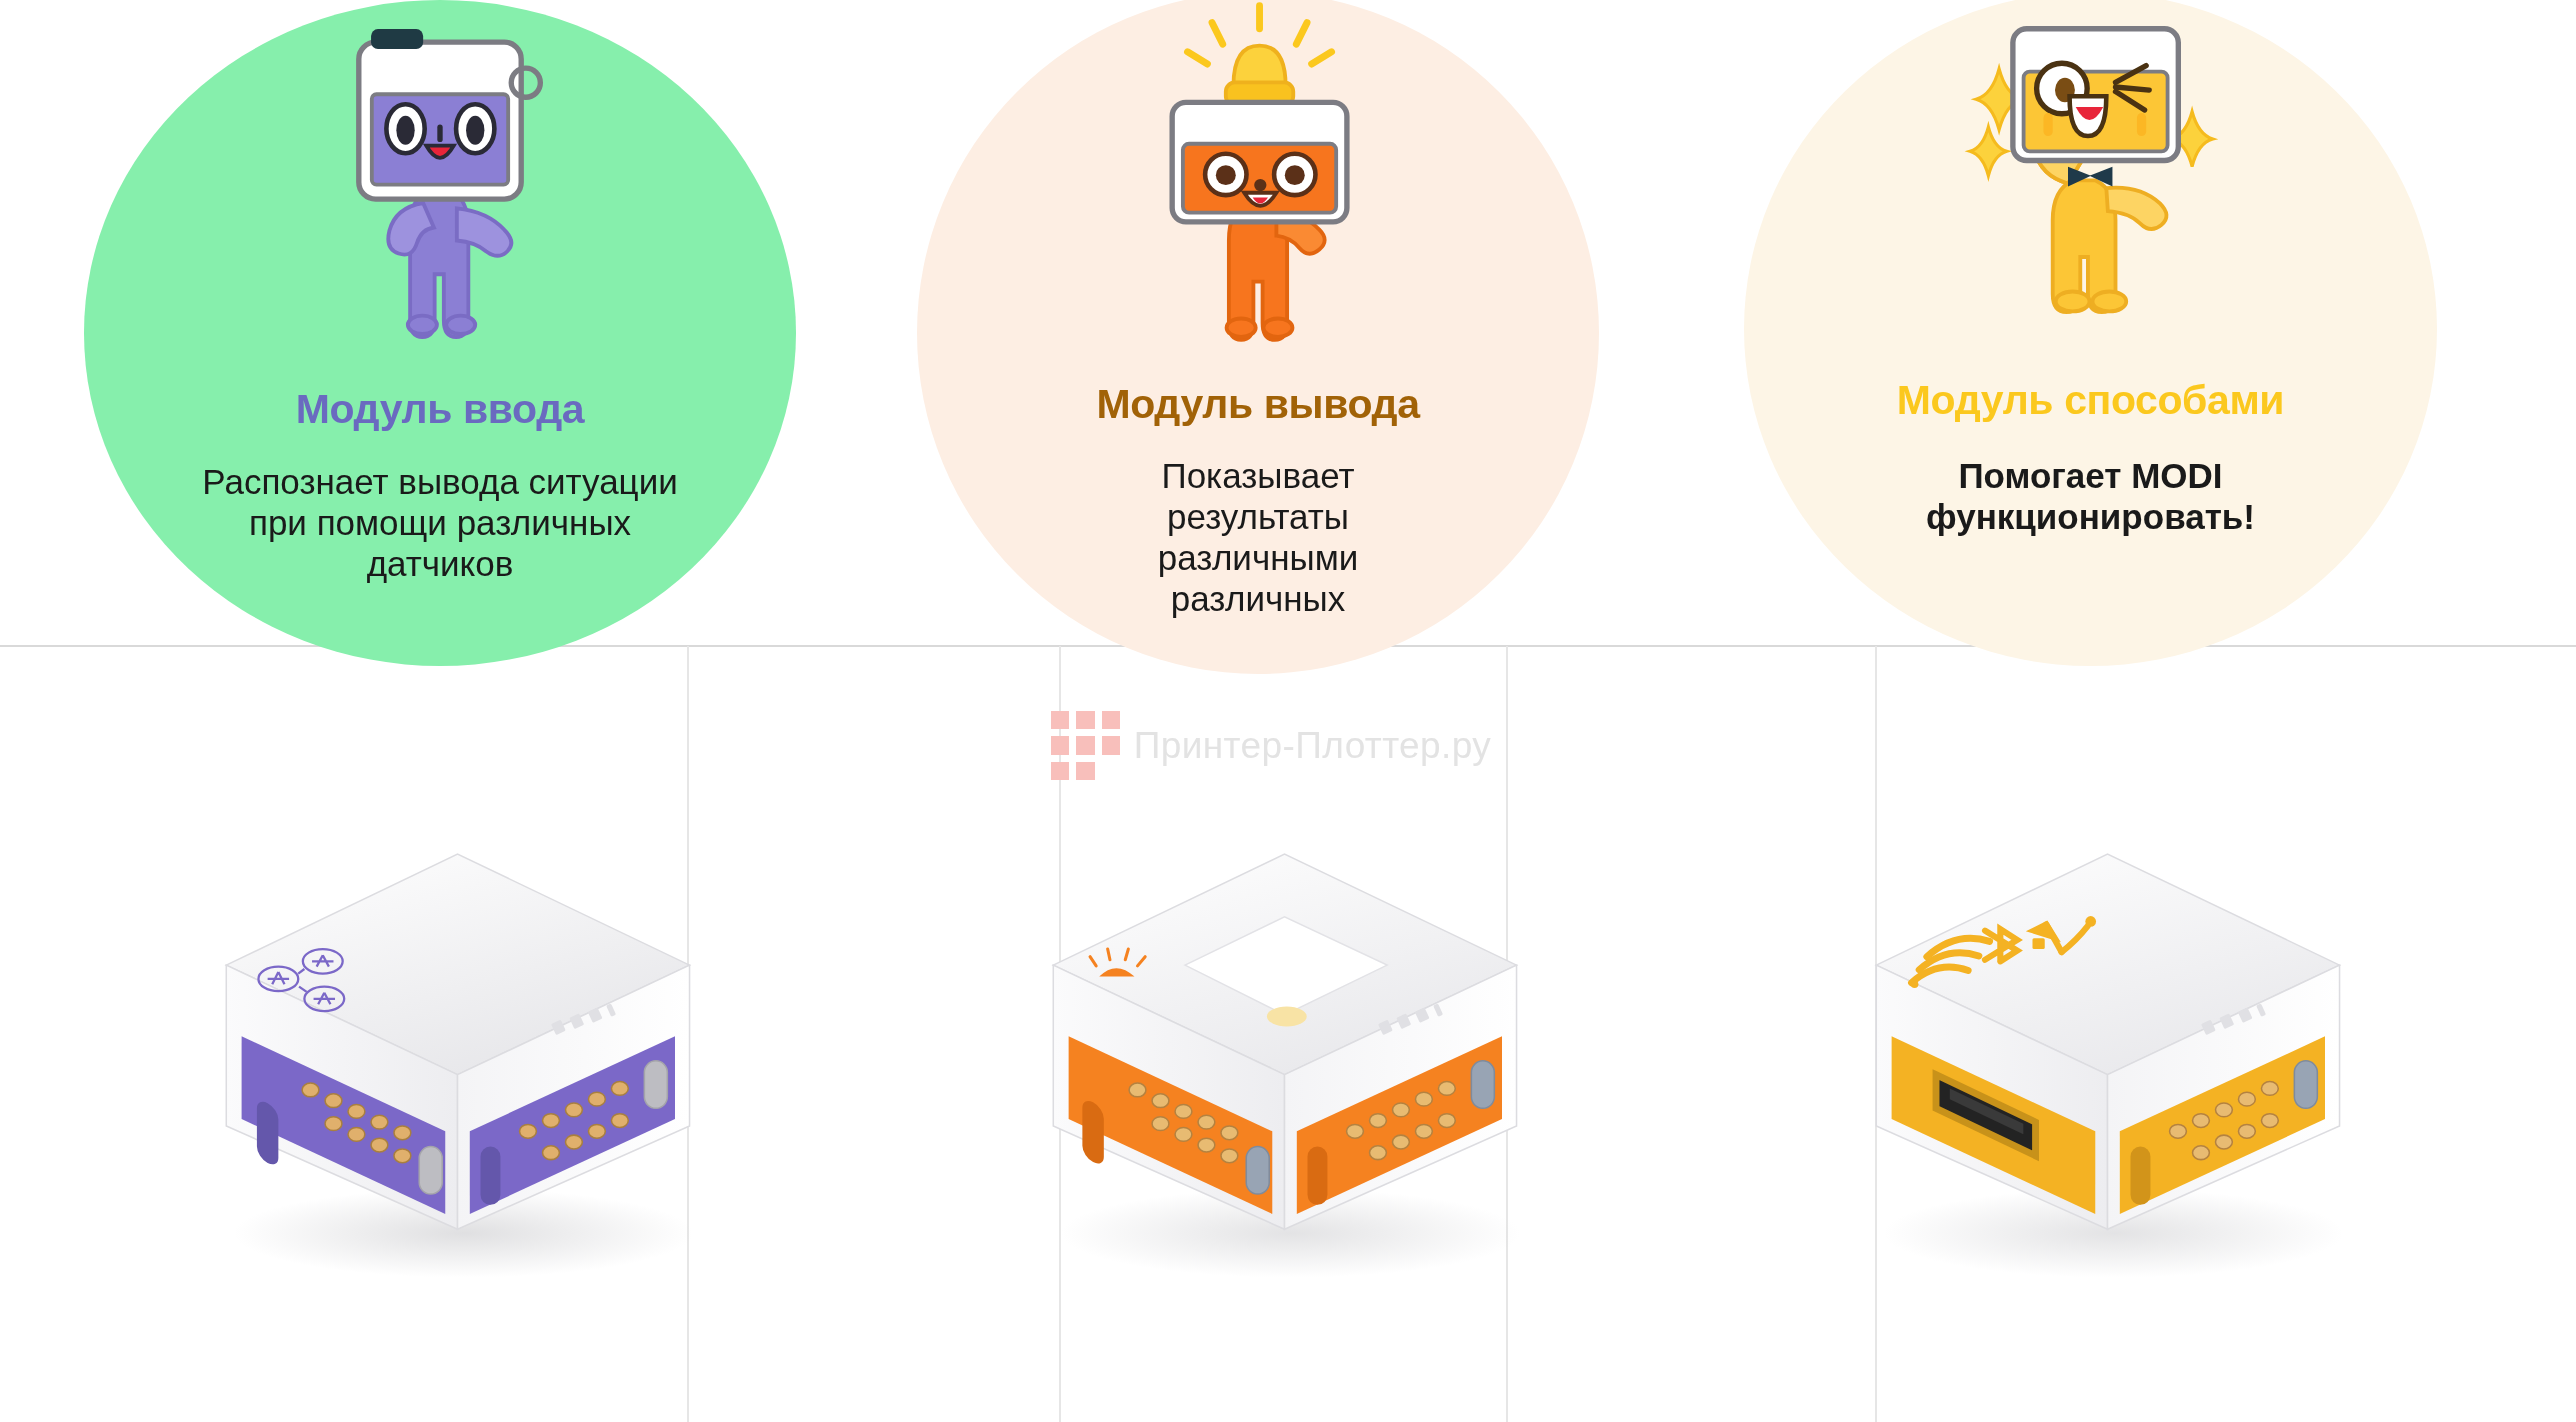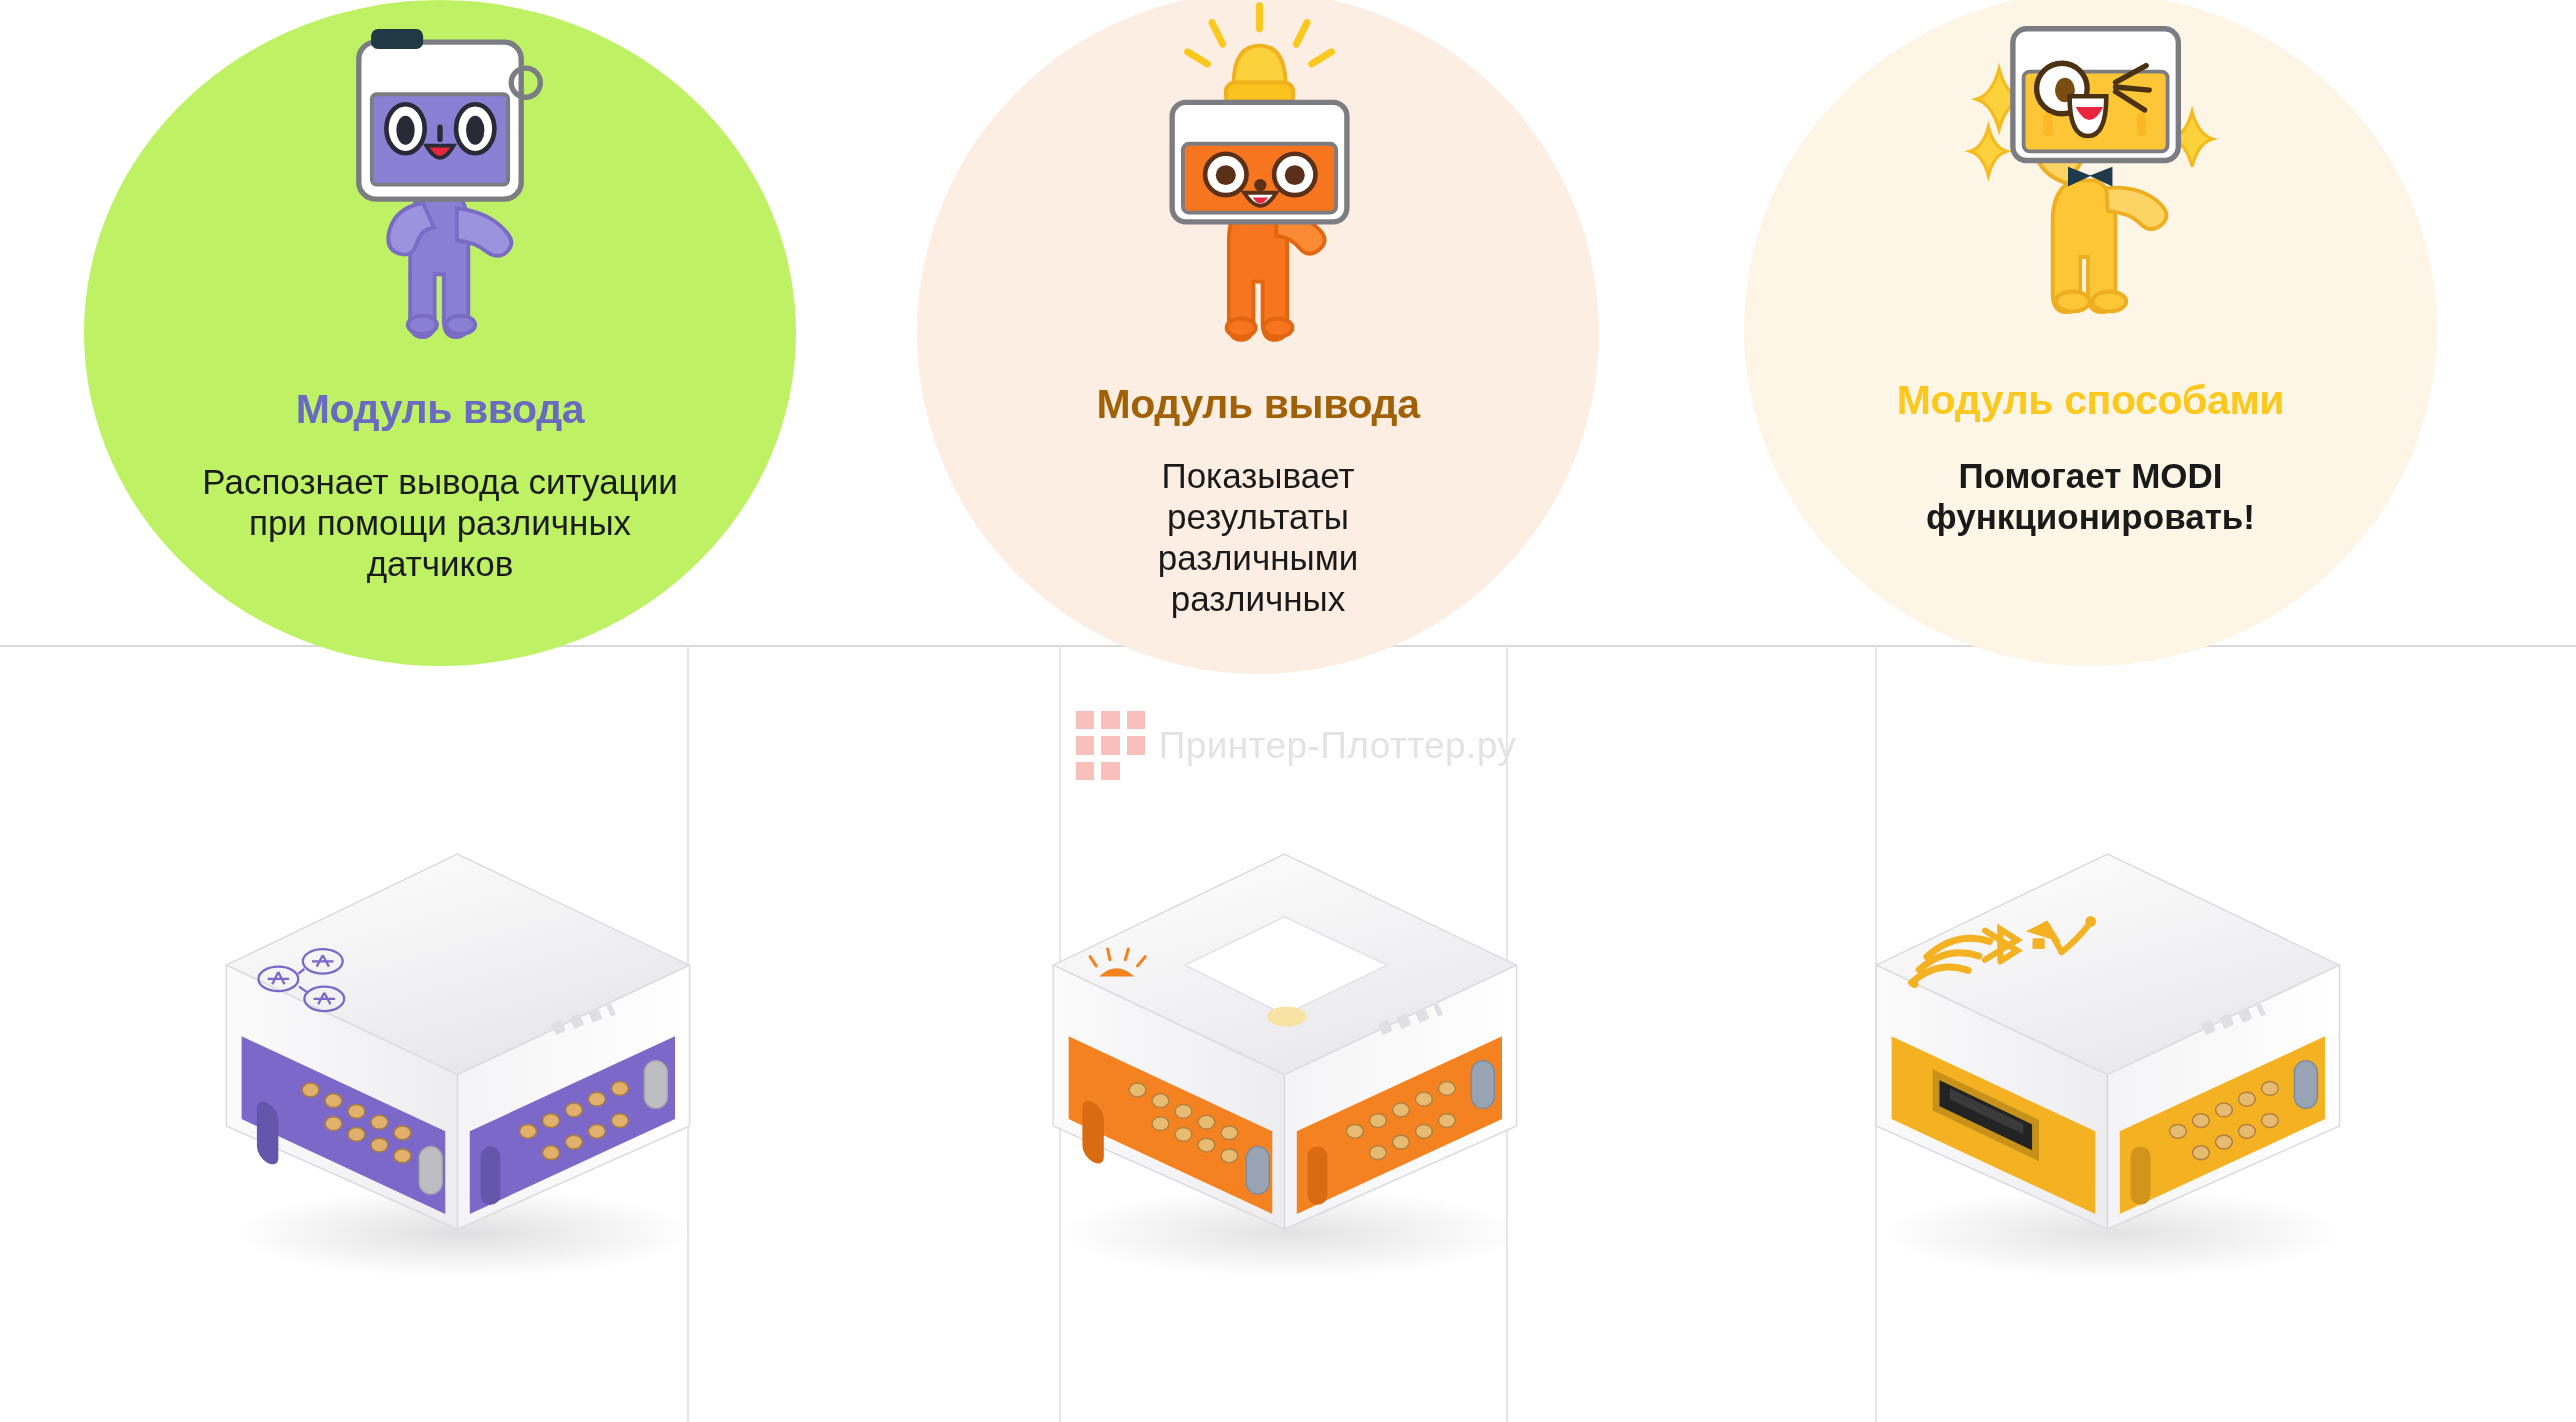--- a/index.html
+++ b/index.html
@@ -13,21 +13,21 @@
 
   
   .hline{position:absolute;left:0;width:2576px;height:1.5px;background:#d9d9d9;top:645px;}
   .vline{position:absolute;width:1.5px;background:#e6e6e6;}
 
   
   .circle{
     position:absolute;border-radius:50%;
     display:flex;flex-direction:column;align-items:center;
   }
-  .c-input {left:84px;  top:0px;   width:712px; height:666px; background:#bef264;}
+  .c-input {left:84px;  top:0px;   width:712px; height:666px; background:#86efac;}
   .c-output{left:917px; top:-7.7px; width:682px; height:682px; background:#fdeee3;}
   .c-setting{left:1744px;top:-7.7px; width:693px; height:674px; background:#fdf5e6;}
 
   .mascot{position:relative;height:398px;width:100%;}
   .mascot svg{position:absolute;left:50%;transform:translateX(-50%);}
 
   .title{
     font-size:41px;font-weight:bold;letter-spacing:-0.4px;
     text-align:center;line-height:1;white-space:nowrap;
   }
@@ -46,21 +46,21 @@
 
   .c-output .mascot{height:387px;}
   .c-output .title{margin-top:4.6px;}
   .c-output .desc{margin-top:31px;width:329px;}
 
   .c-setting .mascot{height:383px;}
   .c-setting .title{margin-top:4.6px;}
   .c-setting .desc{margin-top:35px;width:475px;font-weight:bold;}
 
   
-  .watermark{position:absolute;left:1076px;top:711px;display:flex;align-items:center;gap:13.8px;}
+  .watermark{position:absolute;left:1051px;top:711px;display:flex;align-items:center;gap:13.8px;}
   .wm-grid{display:grid;grid-template-columns:repeat(3,18.4px);grid-template-rows:repeat(3,18.4px);gap:6.9px;}
   .wm-grid i{background:#f8bfbb;display:block;}
   .wm-grid i.blank{background:transparent;}
   .wm-text{font-size:37px;color:#e3e3e3;letter-spacing:0.4px;white-space:nowrap;line-height:1;}
 
   
   .cube{position:absolute;}
   .cube svg{display:block;}
 </style>
 </head>

